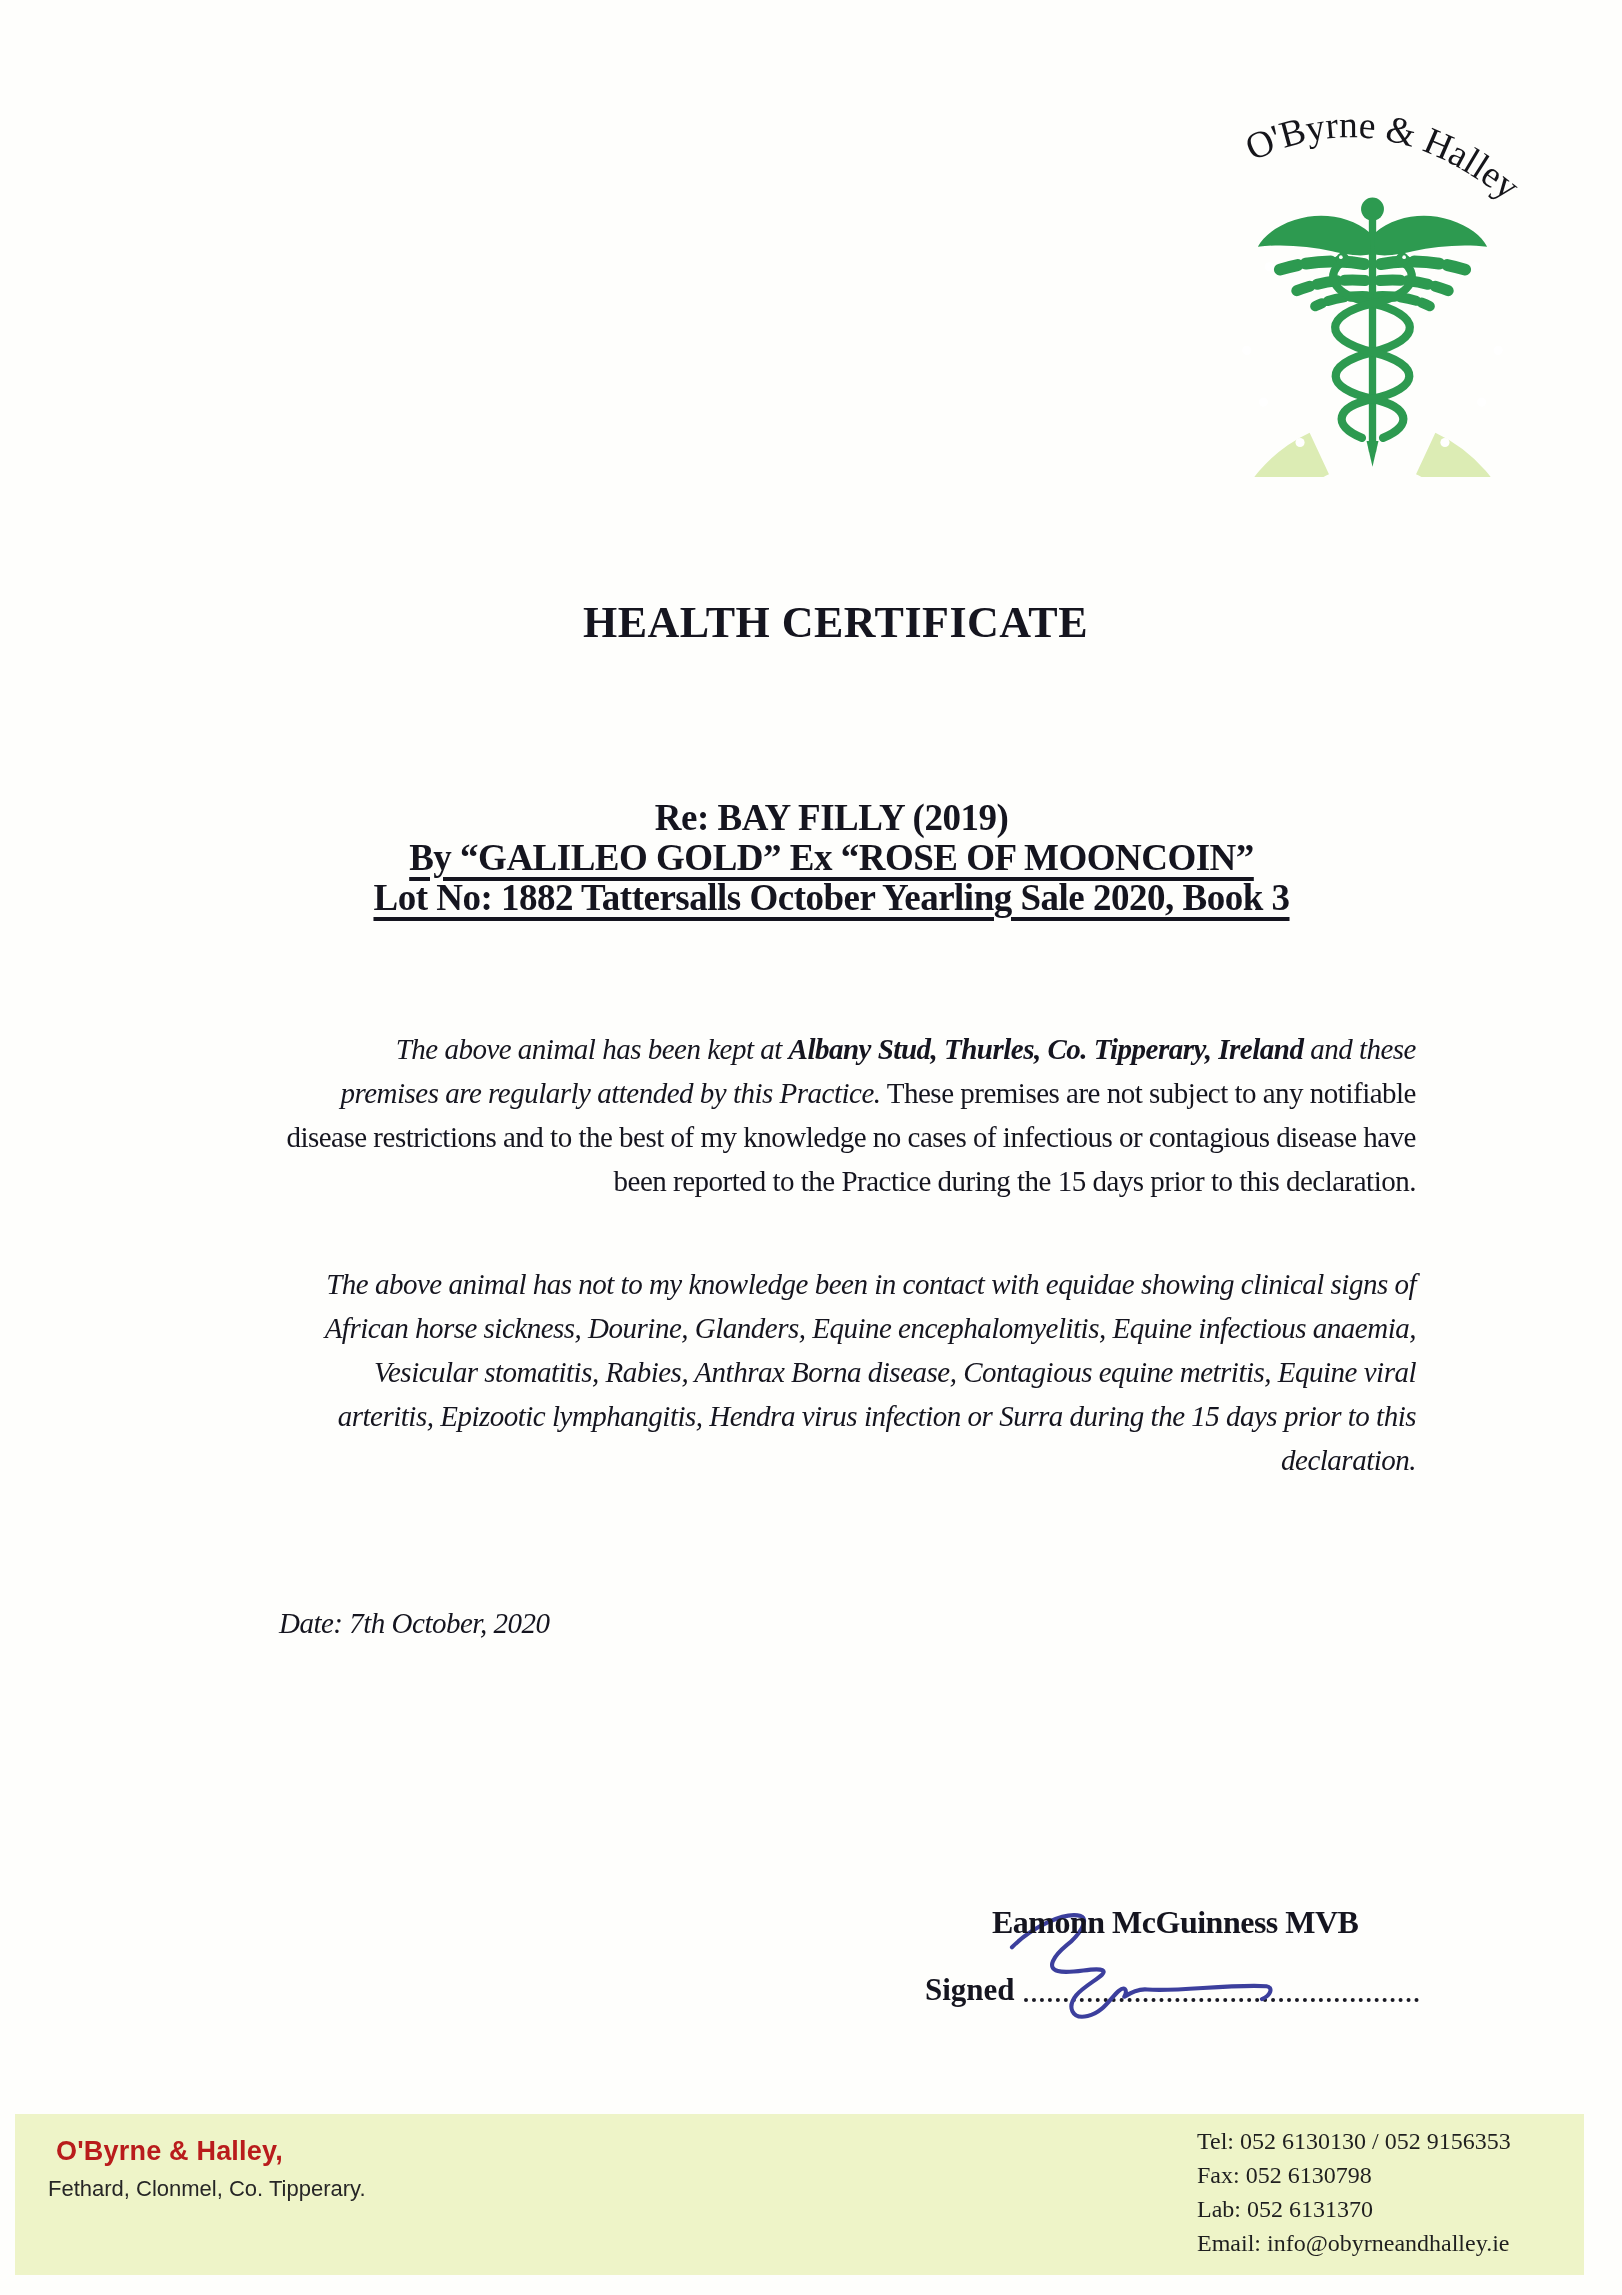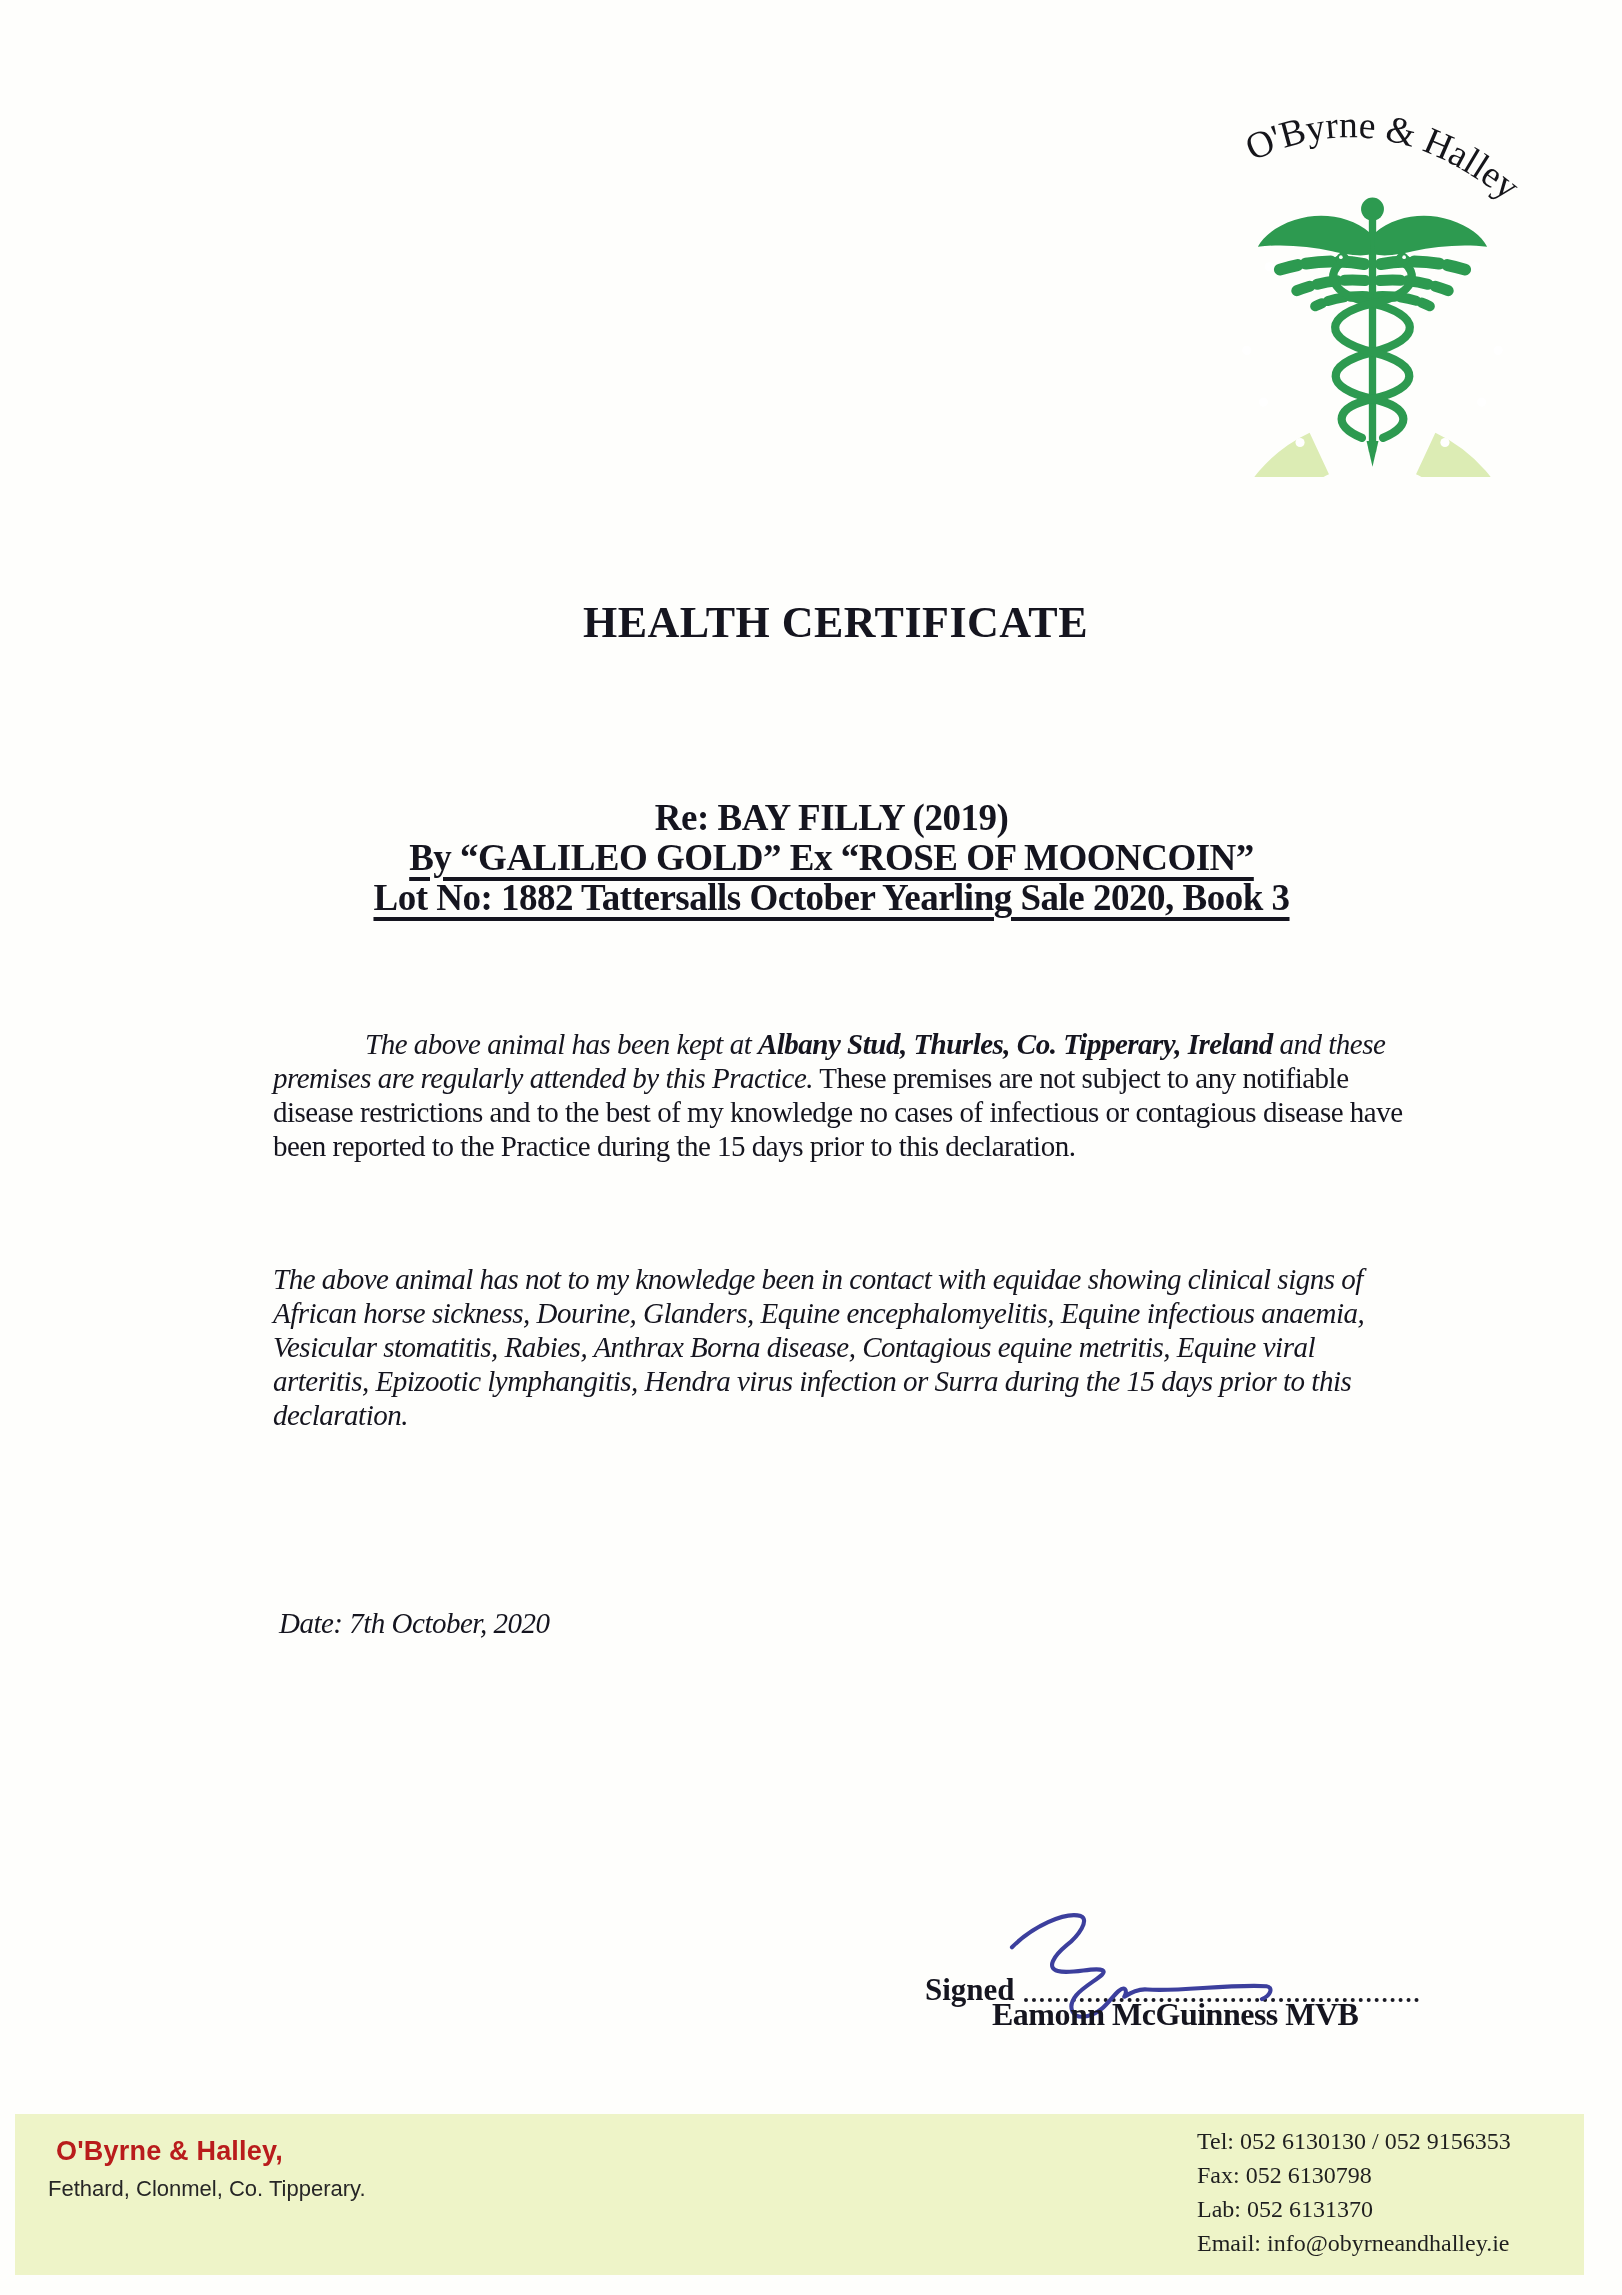--- a/index.html
+++ b/index.html
@@ -17,37 +17,37 @@
   .subject{
     left:48px; right:8px; top:798px; text-align:center;
     font-size:37px; font-weight:bold; line-height:40px; letter-spacing:-0.5px; color:#15151f;
   }
   .subject .ul{
     text-decoration:underline; text-decoration-thickness:3.7px; text-underline-offset:7.3px;
   }
 
   
   .body-par{
-    left:273px; width:1143px; font-size:29px; line-height:34px;
-    letter-spacing:-0.5px; color:#15151f; text-align:left;
+    left:273px; width:1143px; font-size:29px; line-height:44px;
+    letter-spacing:-0.5px; color:#15151f; text-align:right;
   }
   .p1{top:1027px; text-indent:92px;}
   .p2{top:1262px; font-style:italic;}
   .it{font-style:italic;}
   .bold-it{font-style:italic; font-weight:bold;}
   .date-line{left:279px; top:1607px; font-size:29px; font-style:italic; letter-spacing:-0.5px;}
 
   
   .sig-row{
     left:902px; top:1969px; width:494px; height:37px;
     display:flex; align-items:flex-end; gap:9.2px;margin-left:23px;
   }
   .sig-label{font-size:31px; font-weight:bold; line-height:32px;}
   .sig-dots{flex:1; border-bottom:4.6px dotted #1a1a24; margin-bottom:3.7px; height:0;}
-  .sig-name{left:992px; top:1996px; font-size:32px; font-weight:bold; letter-spacing:-0.5px;}
+  .sig-name{left:992px; top:1904px; font-size:32px; font-weight:bold; letter-spacing:-0.5px;}
   .sig-ink{left:973px; top:1892px;}
 
   
   .footer-band{
     left:15px; top:2114px; width:1569px; height:161px; background:#eef4c8;
   }
   .footer-name{
     left:56px; top:2136px; font-family:"Liberation Sans", sans-serif;
     font-size:27px; font-weight:bold; color:#b91c1c; letter-spacing:0.2px;
   }

